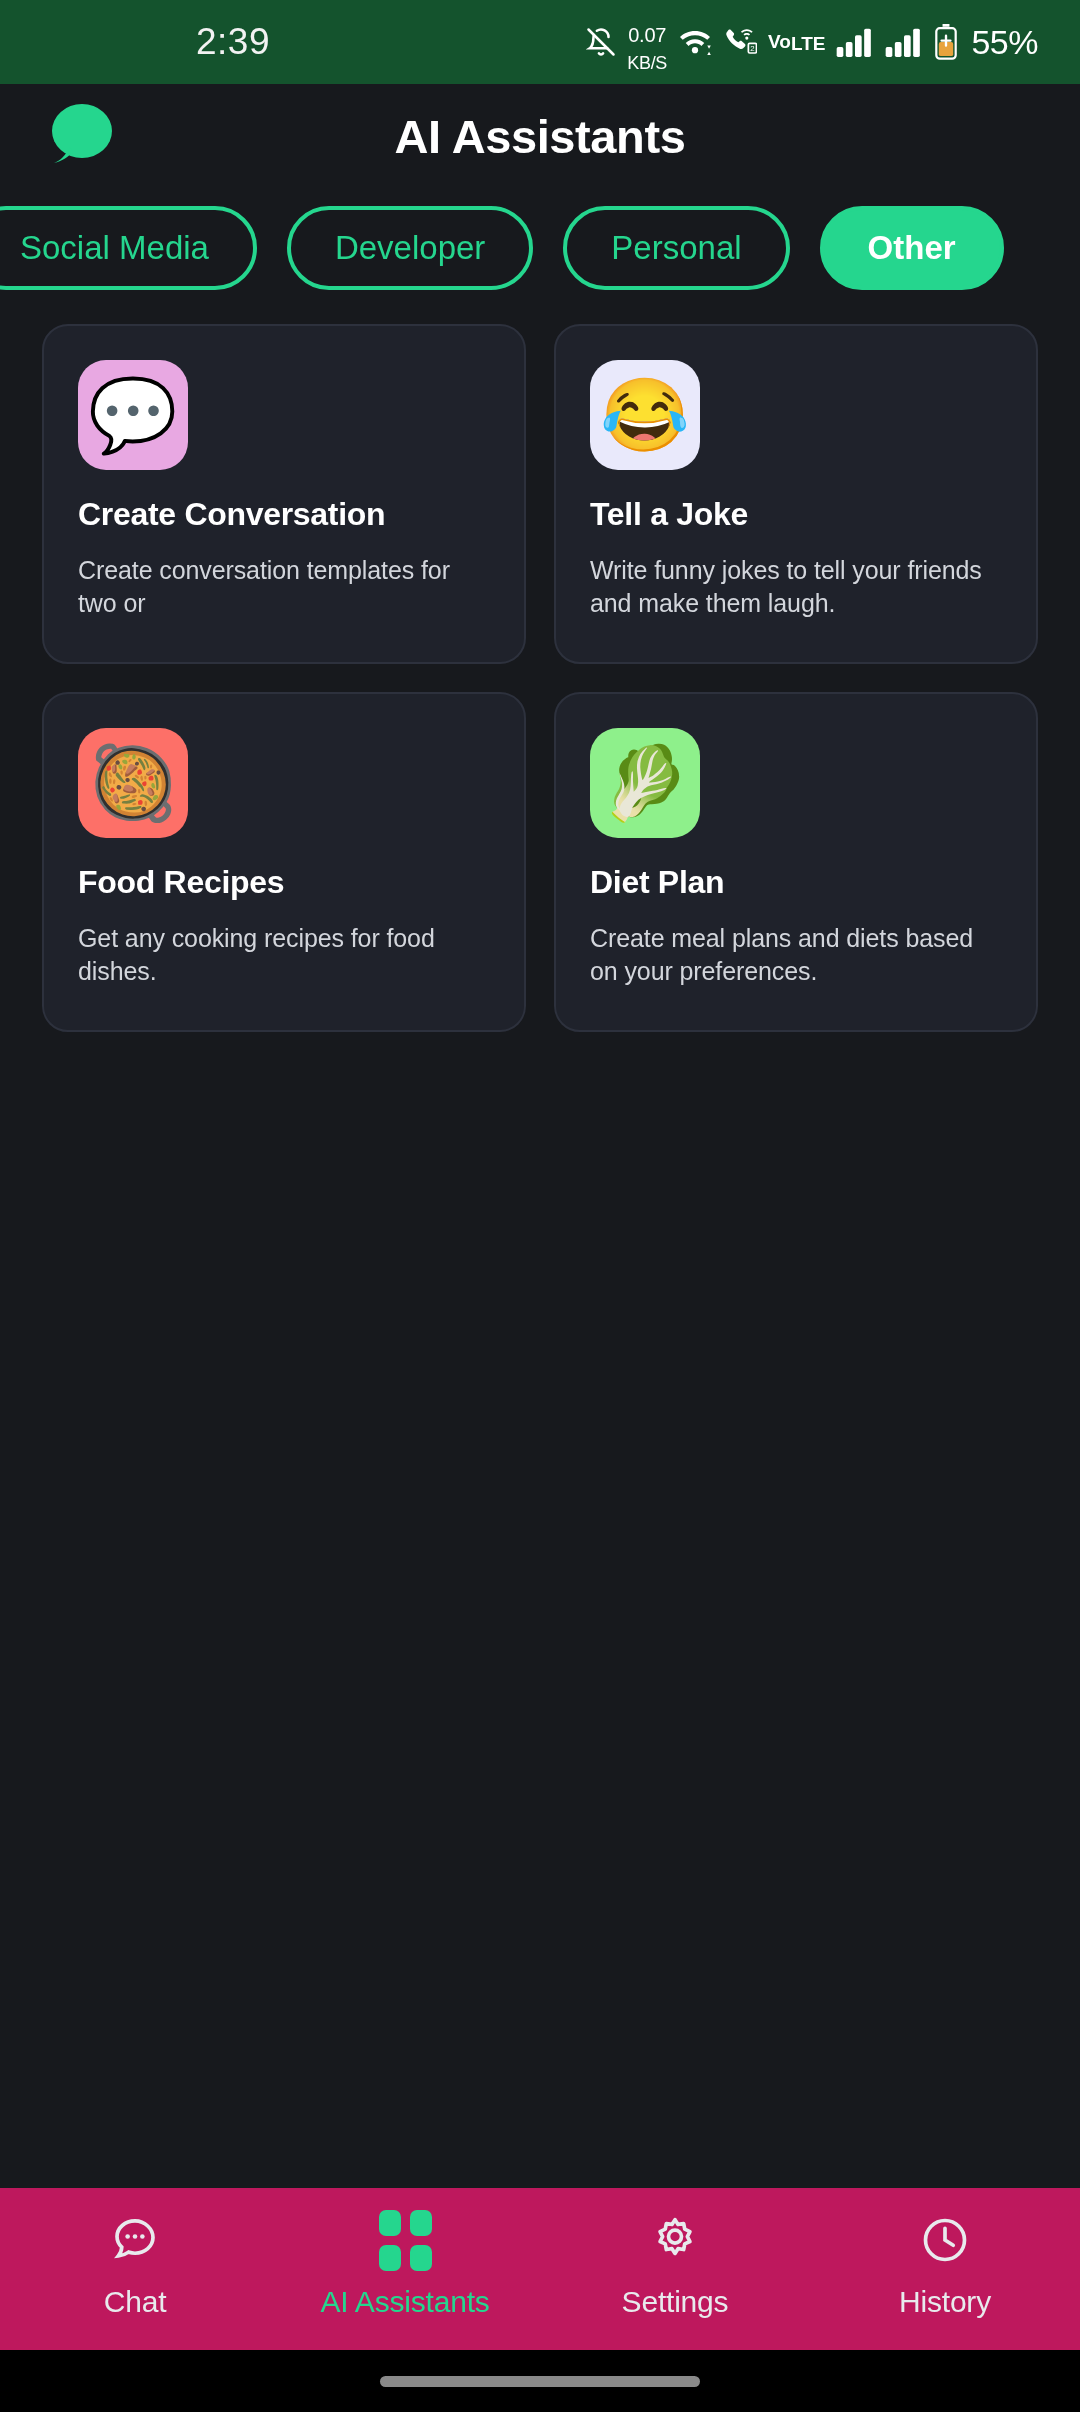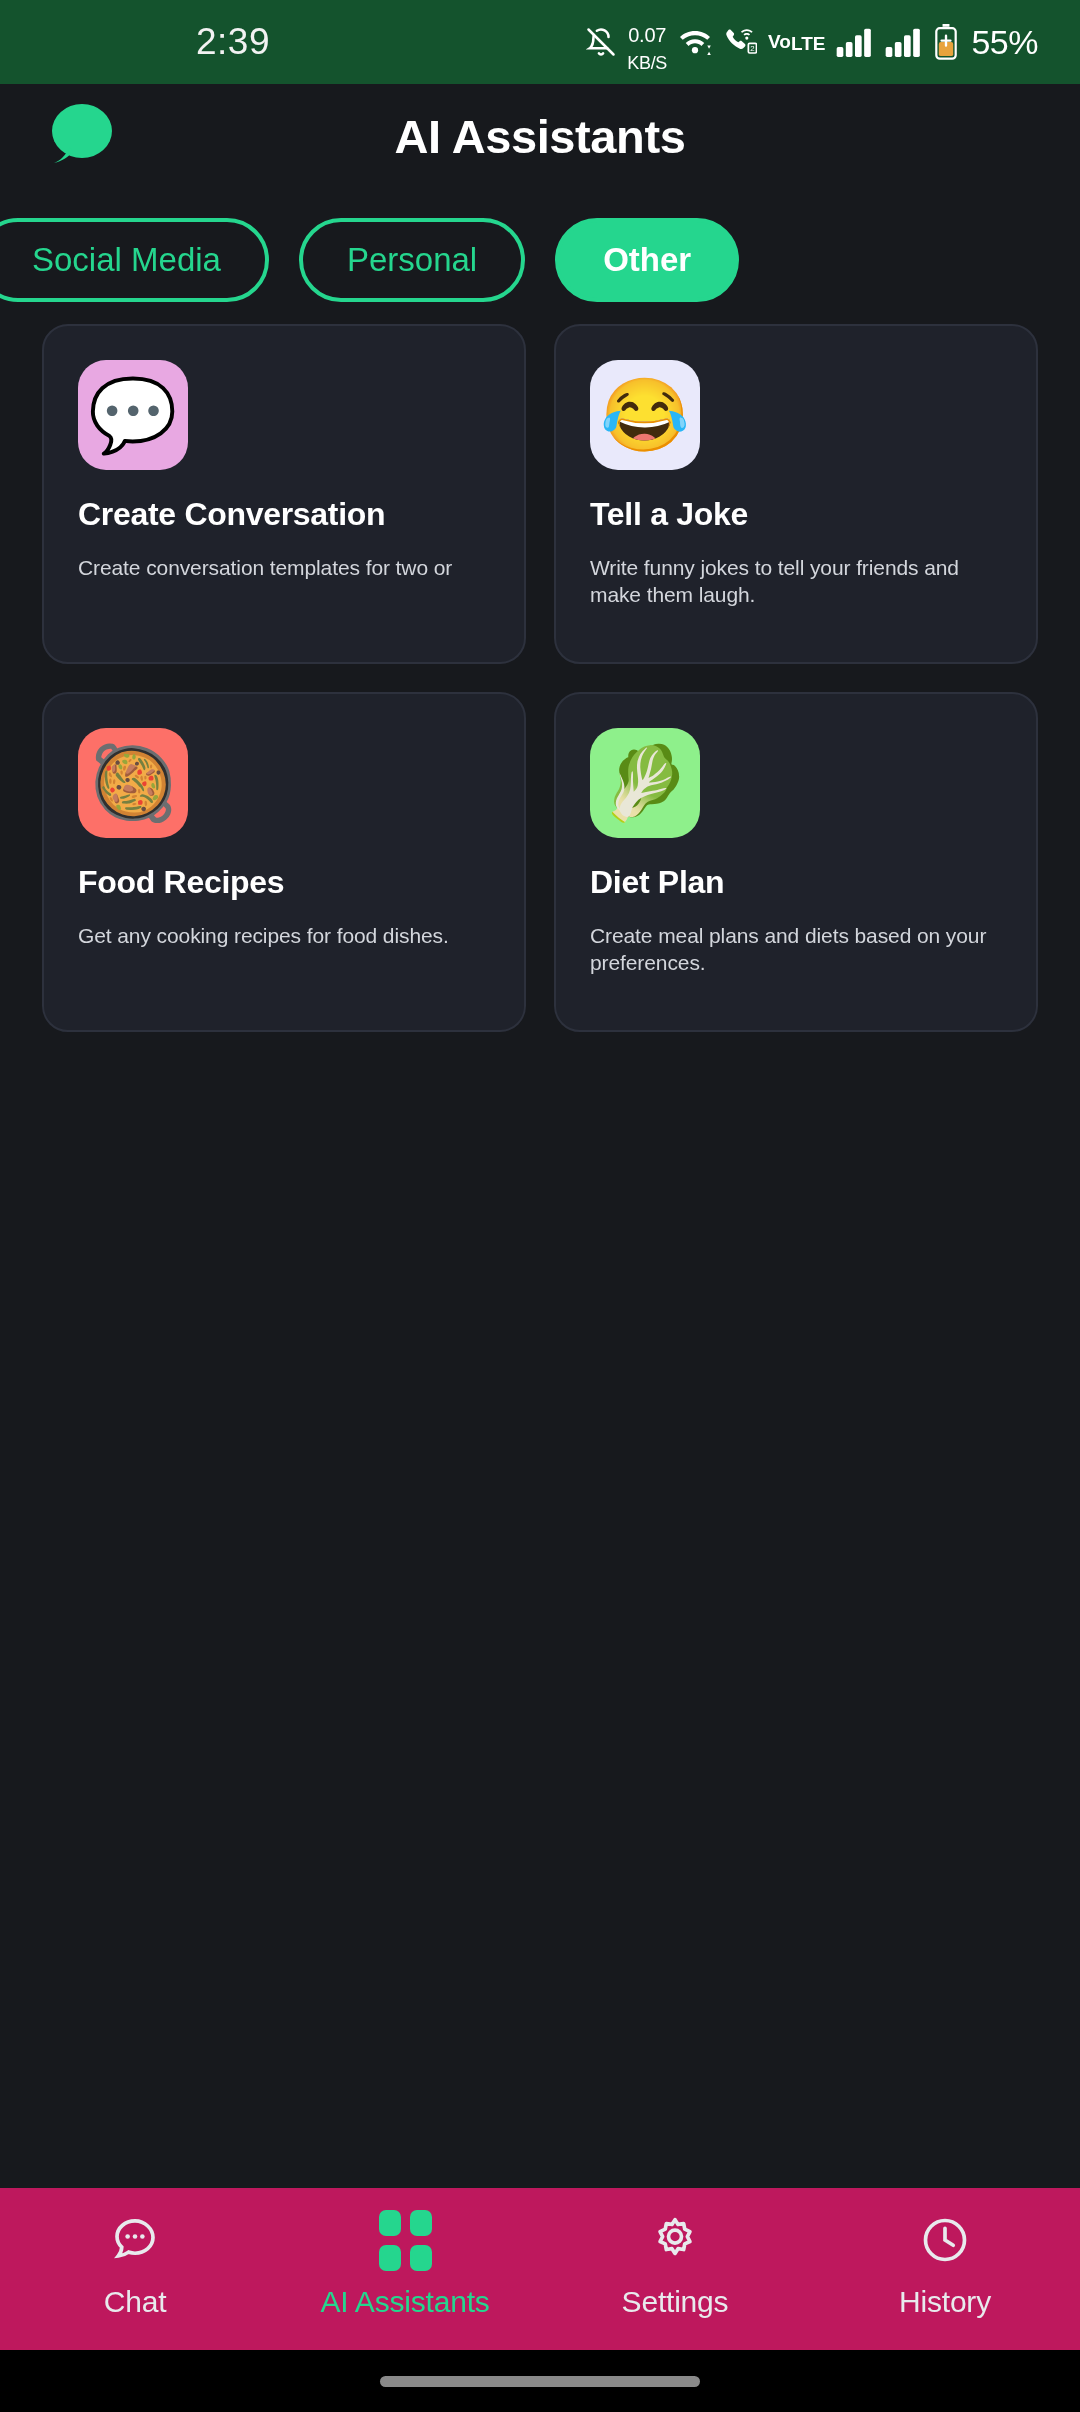--- a/index.html
+++ b/index.html
@@ -97,23 +97,23 @@
     color: #ffffff;
     font-size: 47px;
     font-weight: bold;
     letter-spacing: -0.4px;
   }
 
   
   .chip-row {
     flex: 0 0 108px;
     display: flex;
-    align-items: flex-end;
+    align-items: center;
     gap: 30px;
-    padding-left: 16px;
+    padding-left: 4px;
     overflow: hidden;
     margin-top: 6px;
   }
   .chip {
     flex: 0 0 auto;
     height: 84px;
     border-radius: 44px;
     border: 4px solid #25d68e;
     display: flex;
     align-items: center;
@@ -166,21 +166,21 @@
   .card-title {
     color: #ffffff;
     font-size: 32px;
     font-weight: bold;
     line-height: 1.18;
     letter-spacing: -0.3px;
     margin-bottom: 20px;
   }
   .card-desc {
     color: #d3d6dc;
-    font-size: 21px;
+    font-size: 25px;
     line-height: 1.32;
     letter-spacing: -0.1px;
   }
 
   
   .bottom-nav {
     flex: 0 0 162px;
     background: #be185d;
     display: flex;
     align-items: center;
@@ -305,20 +305,21 @@
       <svg width="72" height="66" viewBox="0 0 72 66">
         <ellipse cx="38" cy="28" rx="30" ry="27" fill="#25d68e"></ellipse>
         <path d="M26 44 C22 52, 16 58, 10 60 C18 58, 24 54, 29 49 Z" fill="#25d68e"></path>
       </svg>
     </div>
     <div class="header-title">AI Assistants</div>
   </div>
 
   <div class="chip-row">
     <div class="chip first">Social Media</div>
+    <div class="chip">Developer</div>
     <div class="chip">Personal</div>
     <div class="chip selected">Other</div>
   </div>
 
   <div class="grid">
 
     <div class="card">
       <div class="card-icon" style="background: rgb(232, 168, 226);">💬</div>
       <div class="card-title">Create Conversation</div>
       <div class="card-desc">Create conversation templates for two or</div>

